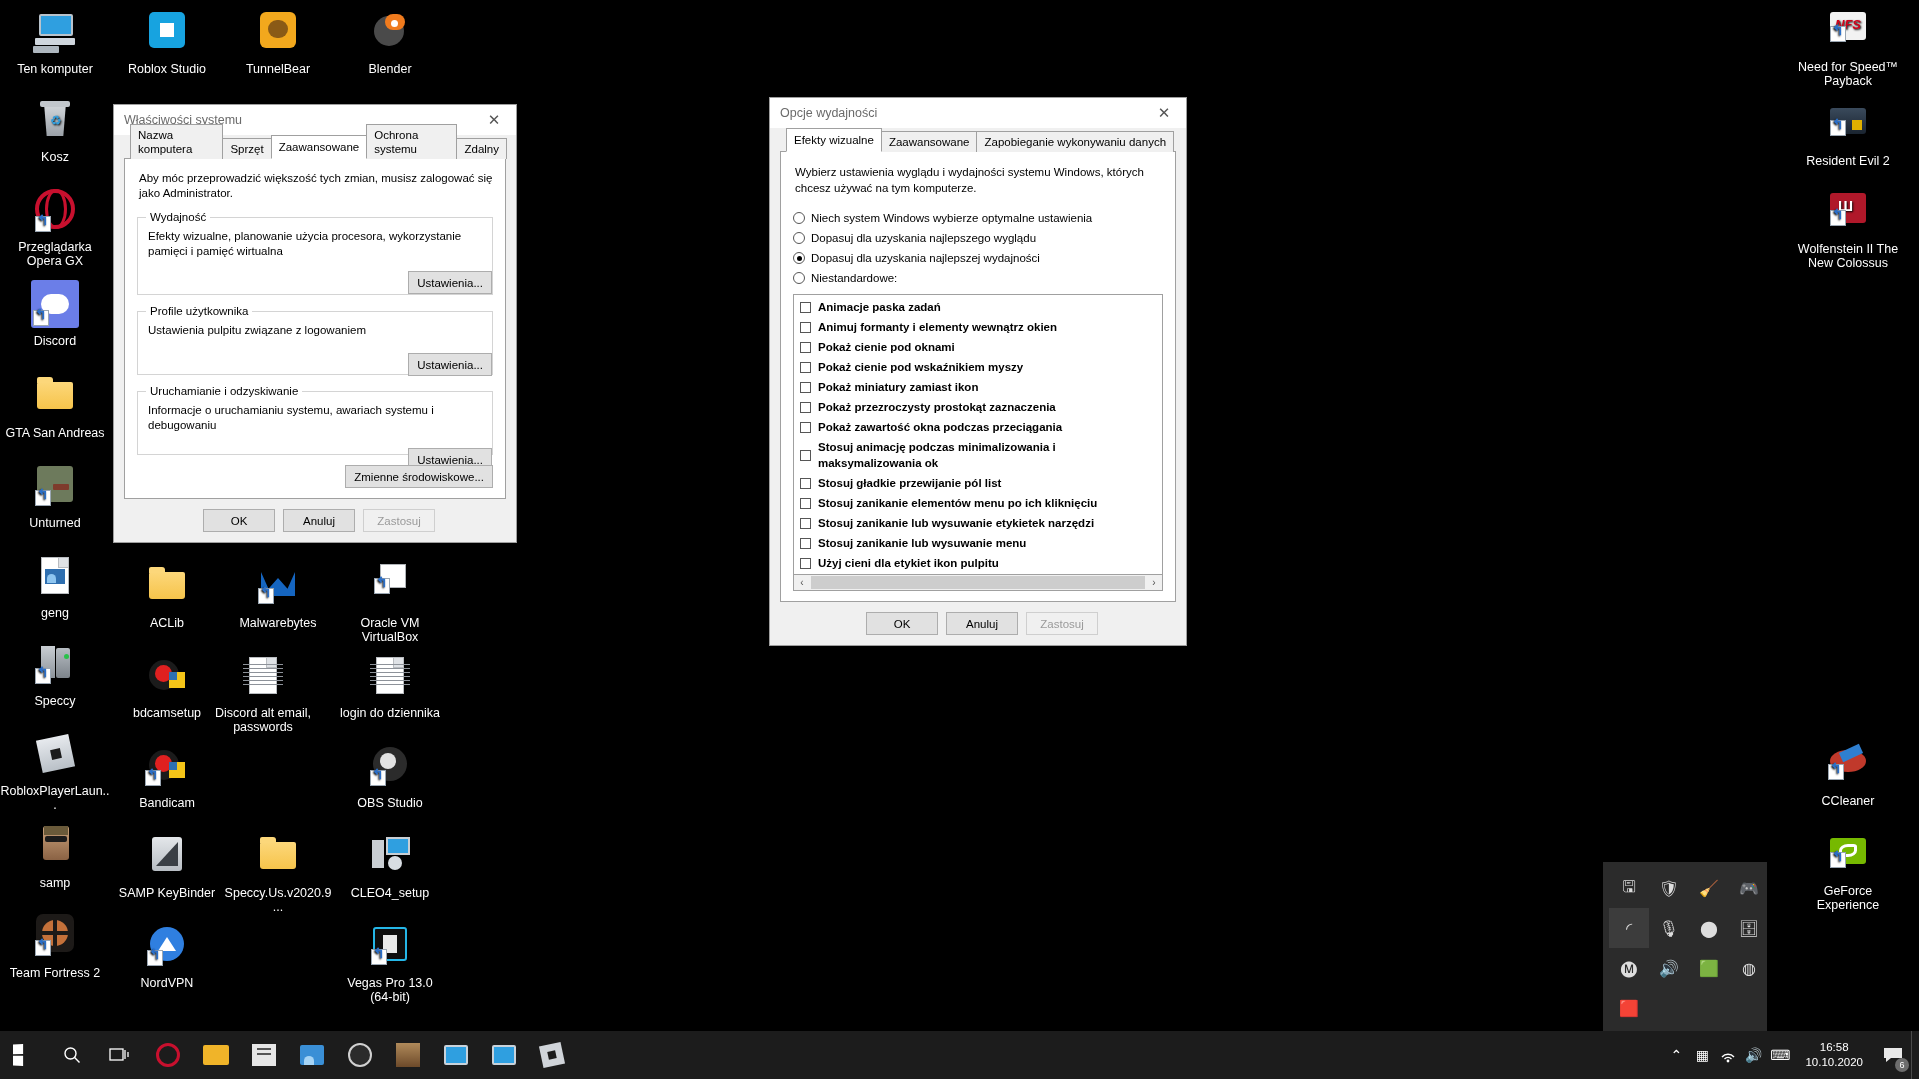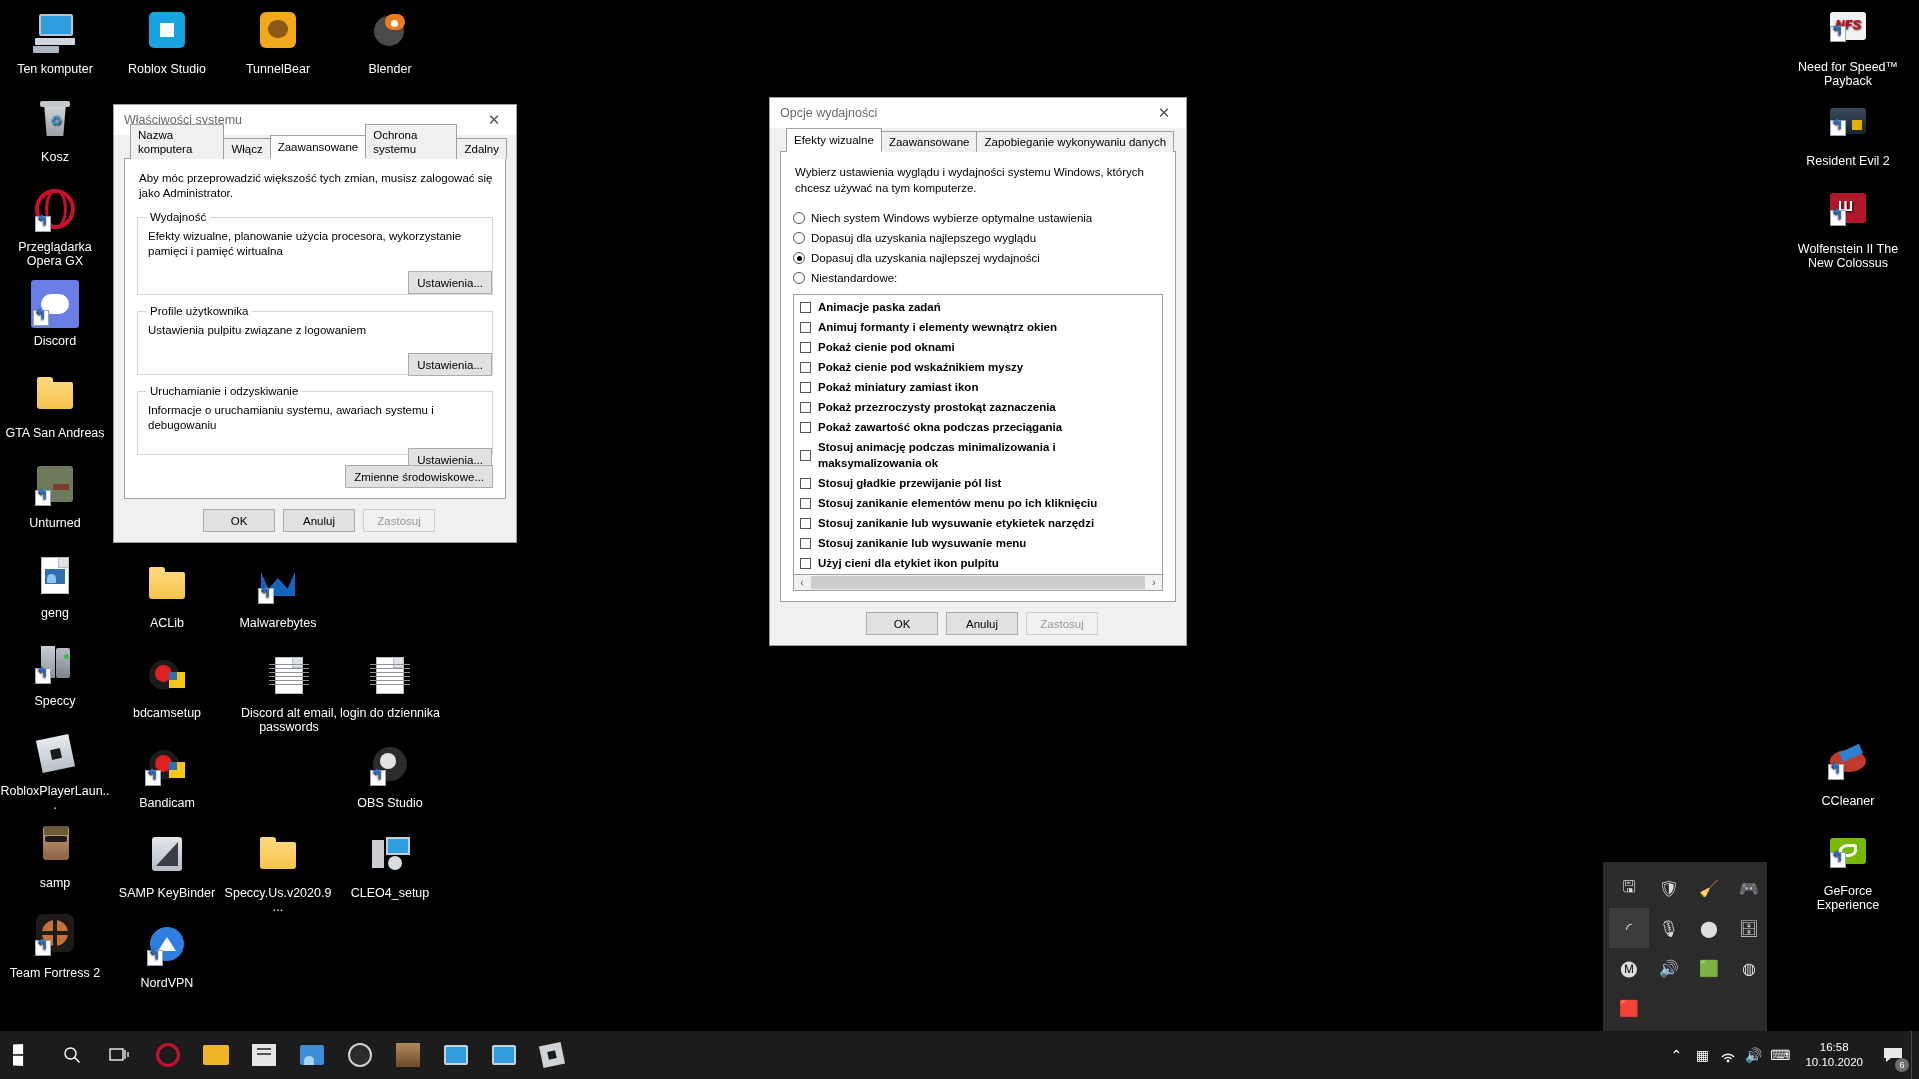--- a/index.html
+++ b/index.html
@@ -429,21 +429,21 @@
   </div>
 
   <div class="icon-cell" style="left:223px;top:562px">
     <div class="icon-art">
       <div style="position:absolute;left:7px;top:10px;width:34px;height:24px;background:#1565c0;clip-path:polygon(0 0,22% 70%,50% 25%,78% 70%,100% 0,100% 100%,0 100%)"></div>
       <div class="shortcut-arrow" style="left:4px;bottom:6px"></div>
     </div>
     <span class="icon-label">Malwarebytes</span>
   </div>
 
-  <div class="icon-cell" style="left:234px;top:652px">
+  <div class="icon-cell" style="left:208px;top:652px">
     <div class="icon-art">
       <div class="docpage"></div>
         <div class="doclines"></div>
     </div>
     <span class="icon-label">Discord alt email, passwords</span>
   </div>
 
 
   <div class="icon-cell" style="left:223px;top:832px">
     <div class="icon-art">
@@ -455,20 +455,27 @@
 
   <div class="icon-cell" style="left:335px;top:8px">
     <div class="icon-art">
       <div style="position:absolute;left:8px;top:8px;width:30px;height:30px;border-radius:50%;background:#4a4a4a"></div>
       <div style="position:absolute;left:19px;top:6px;width:20px;height:16px;border-radius:8px;background:#f07b1e"></div>
       <div style="position:absolute;left:25px;top:12px;width:7px;height:7px;border-radius:50%;background:#fff"></div>
     </div>
     <span class="icon-label">Blender</span>
   </div>
 
+  <div class="icon-cell" style="left:335px;top:562px">
+    <div class="icon-art">
+      <div style="position:absolute;left:14px;top:2px;width:26px;height:24px;background:#fff;border:1px solid #b0b4b8"></div>
+      <div class="shortcut-arrow" style="left:8px;bottom:16px"></div>
+    </div>
+    <span class="icon-label">Oracle VM VirtualBox</span>
+  </div>
 
   <div class="icon-cell" style="left:335px;top:652px">
     <div class="icon-art">
       <div class="docpage"></div>
         <div class="doclines"></div>
     </div>
     <span class="icon-label">login do dziennika</span>
   </div>
 
   <div class="icon-cell" style="left:335px;top:742px">
@@ -482,20 +489,28 @@
 
   <div class="icon-cell" style="left:335px;top:832px">
     <div class="icon-art">
       <div style="position:absolute;left:6px;top:8px;width:12px;height:28px;background:#c9ced3"></div>
       <div style="position:absolute;left:20px;top:5px;width:24px;height:18px;background:#2f9fe0;border:2px solid #c9ced3"></div>
       <div style="position:absolute;left:22px;top:24px;width:14px;height:14px;border-radius:50%;background:#d8dde2"></div>
     </div>
     <span class="icon-label">CLEO4_setup</span>
   </div>
 
+  <div class="icon-cell" style="left:335px;top:922px">
+    <div class="icon-art">
+      <div class="sq" style="left:7px;top:5px;width:34px;height:34px;background:#0d0d0d;border:2px solid #25b7e8"></div>
+      <div style="position:absolute;left:17px;top:13px;width:14px;height:18px;background:#e9e9e9"></div>
+      <div class="shortcut-arrow" style="left:5px;bottom:5px"></div>
+    </div>
+    <span class="icon-label">Vegas Pro 13.0 (64-bit)</span>
+  </div>
 
   <div class="icon-cell" style="left:1793px;top:6px">
     <div class="icon-art">
       <div class="sq" style="left:6px;top:6px;width:36px;height:28px;background:#f2f2f2"></div>
       <div style="position:absolute;left:11px;top:12px;font-size:13px;font-weight:bold;font-style:italic;color:#d0021b">NFS</div>
       <div class="shortcut-arrow" style="left:6px;bottom:12px"></div>
     </div>
     <span class="icon-label">Need for Speed™ Payback</span>
   </div>
 
@@ -536,21 +551,21 @@
   </div>
 
   <div class="win" id="win-sysprops" style="left:113px;top:104px;width:404px;">
     <div class="win-title">
       <span>Właściwości systemu</span>
       <span class="win-close">✕</span>
     </div>
     <div class="win-body">
       <div class="tabstrip">
         <div class="tab">Nazwa komputera</div>
-        <div class="tab">Włącz</div>
+        <div class="tab">Sprzęt</div>
         <div class="tab active">Zaawansowane</div>
         <div class="tab">Ochrona systemu</div>
         <div class="tab">Zdalny</div>
       </div>
 
       <div class="tabpage">
         <div class="group-desc" style="margin-bottom:10px">Aby móc przeprowadzić większość tych zmian, musisz zalogować się jako Administrator.</div>
 
         <fieldset class="group" style="height:84px">
           <legend>Wydajność</legend>

